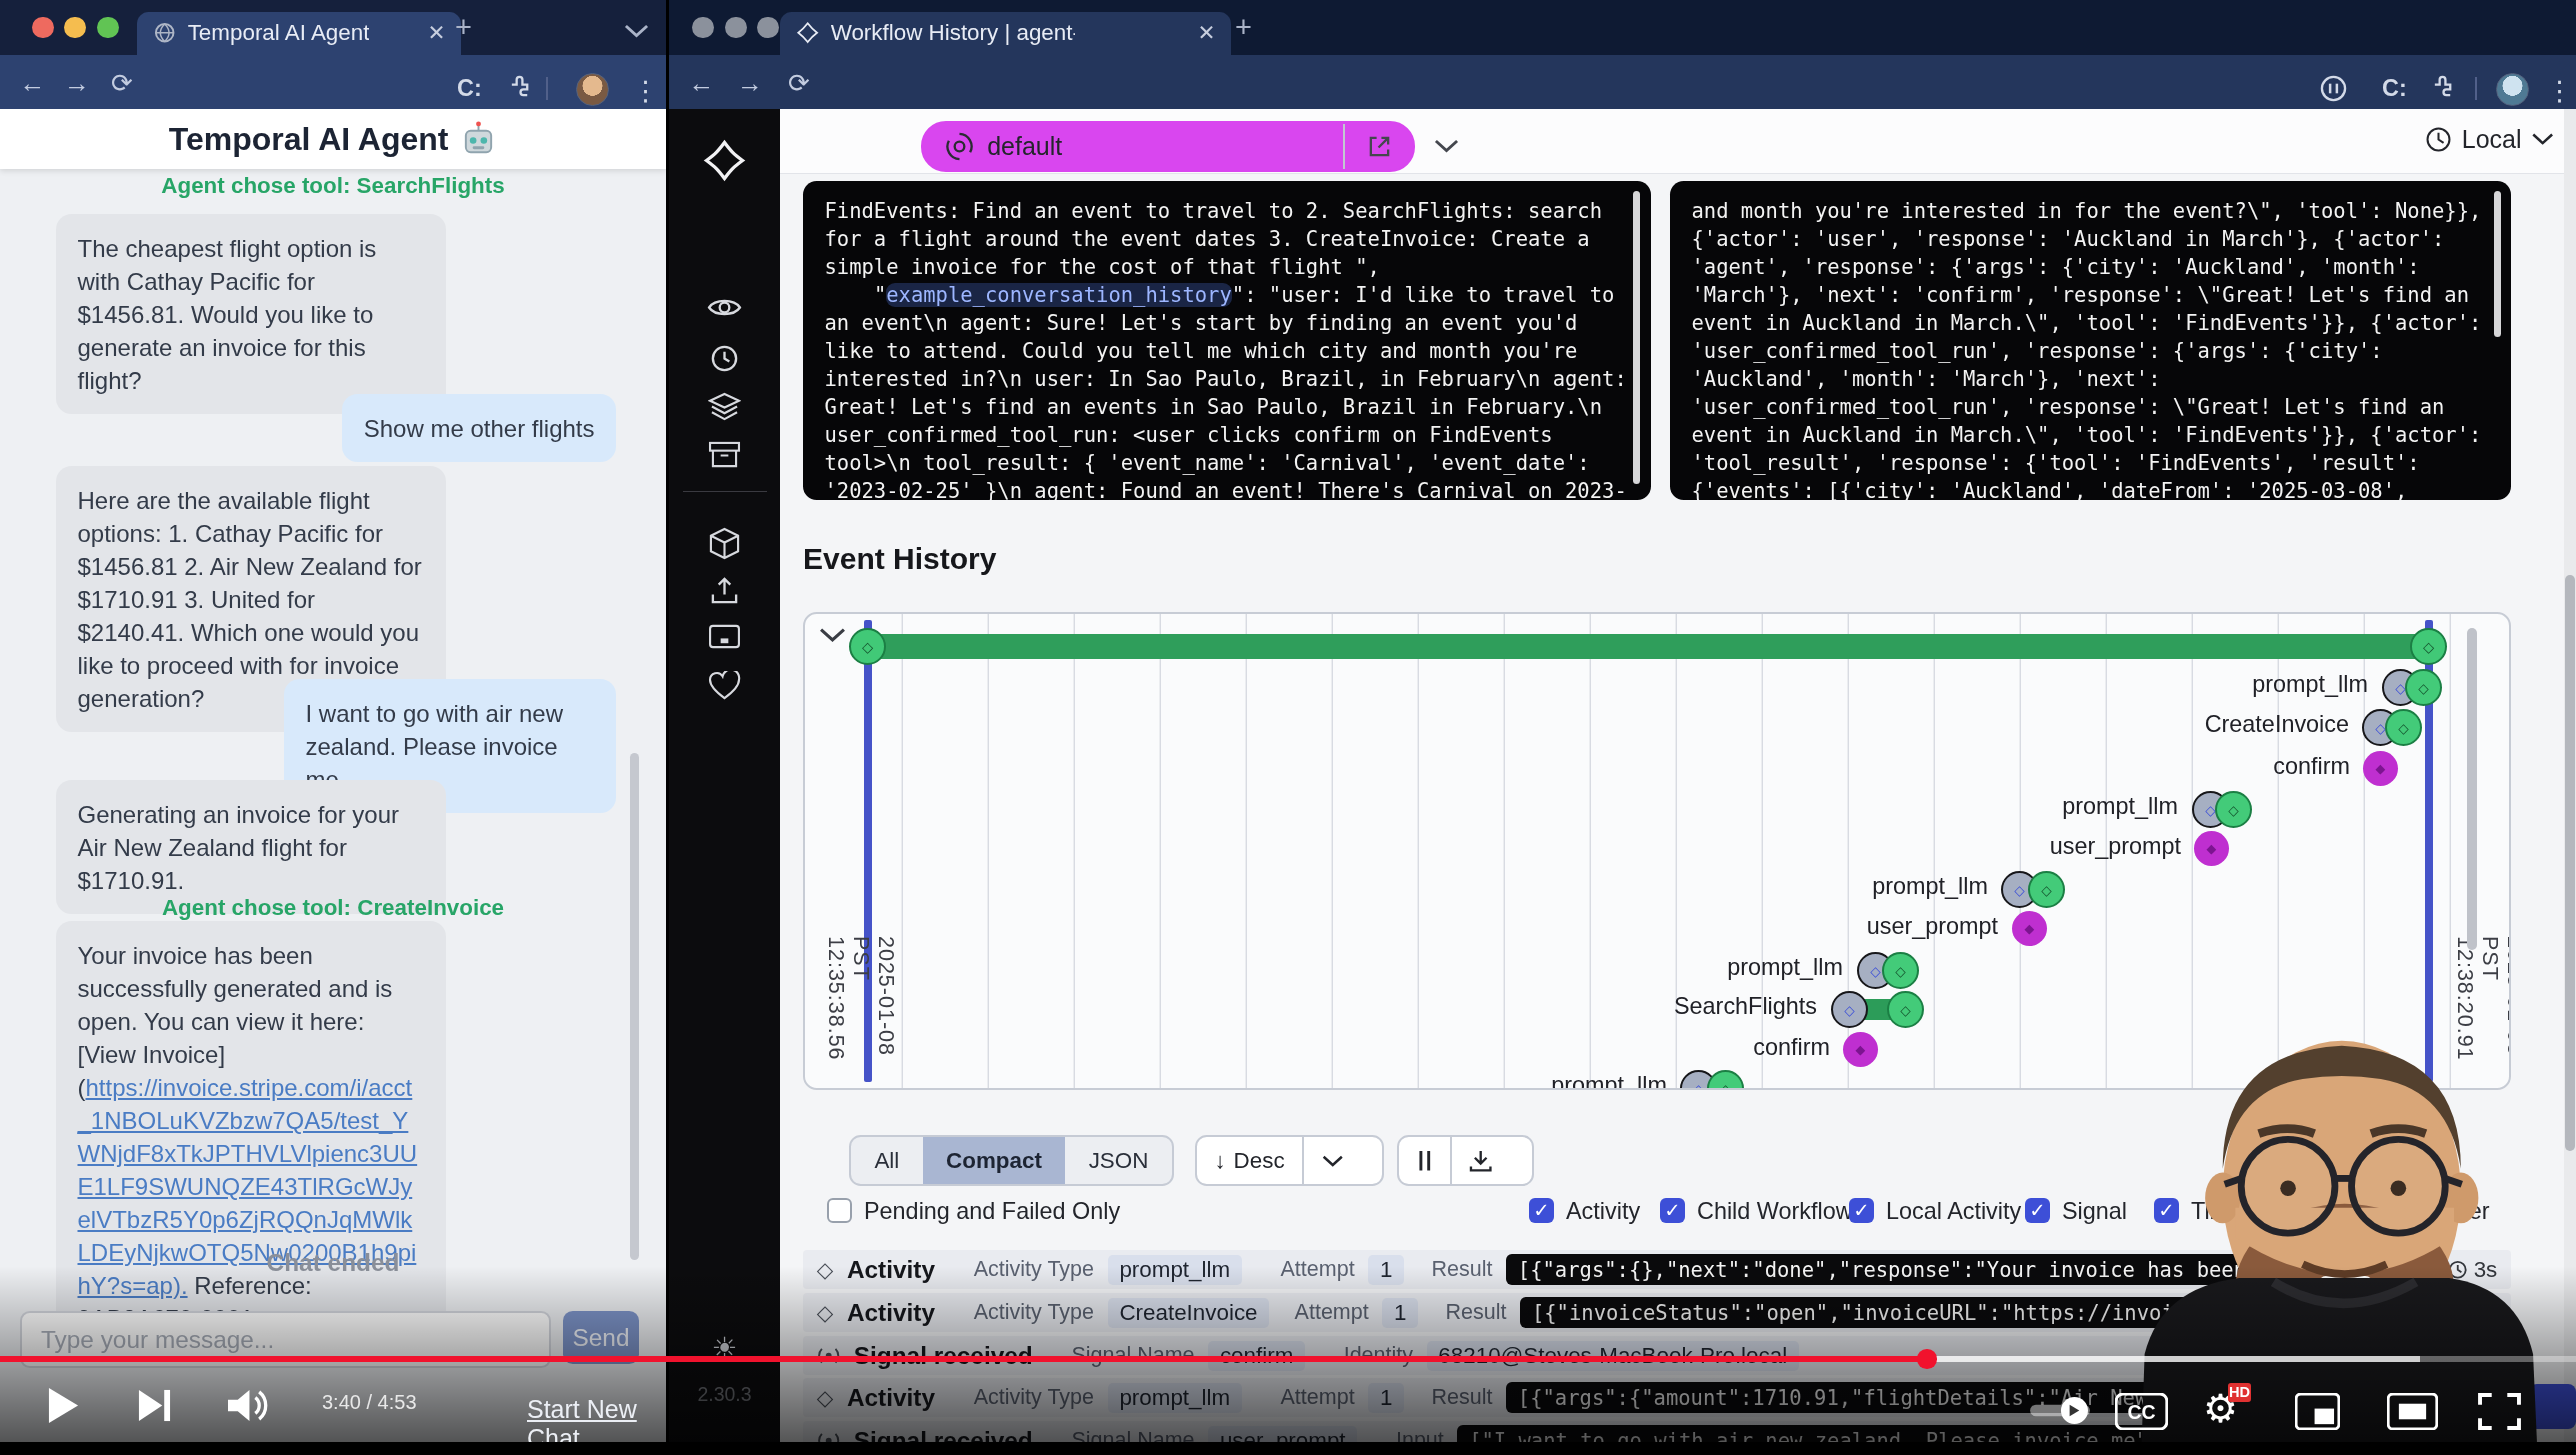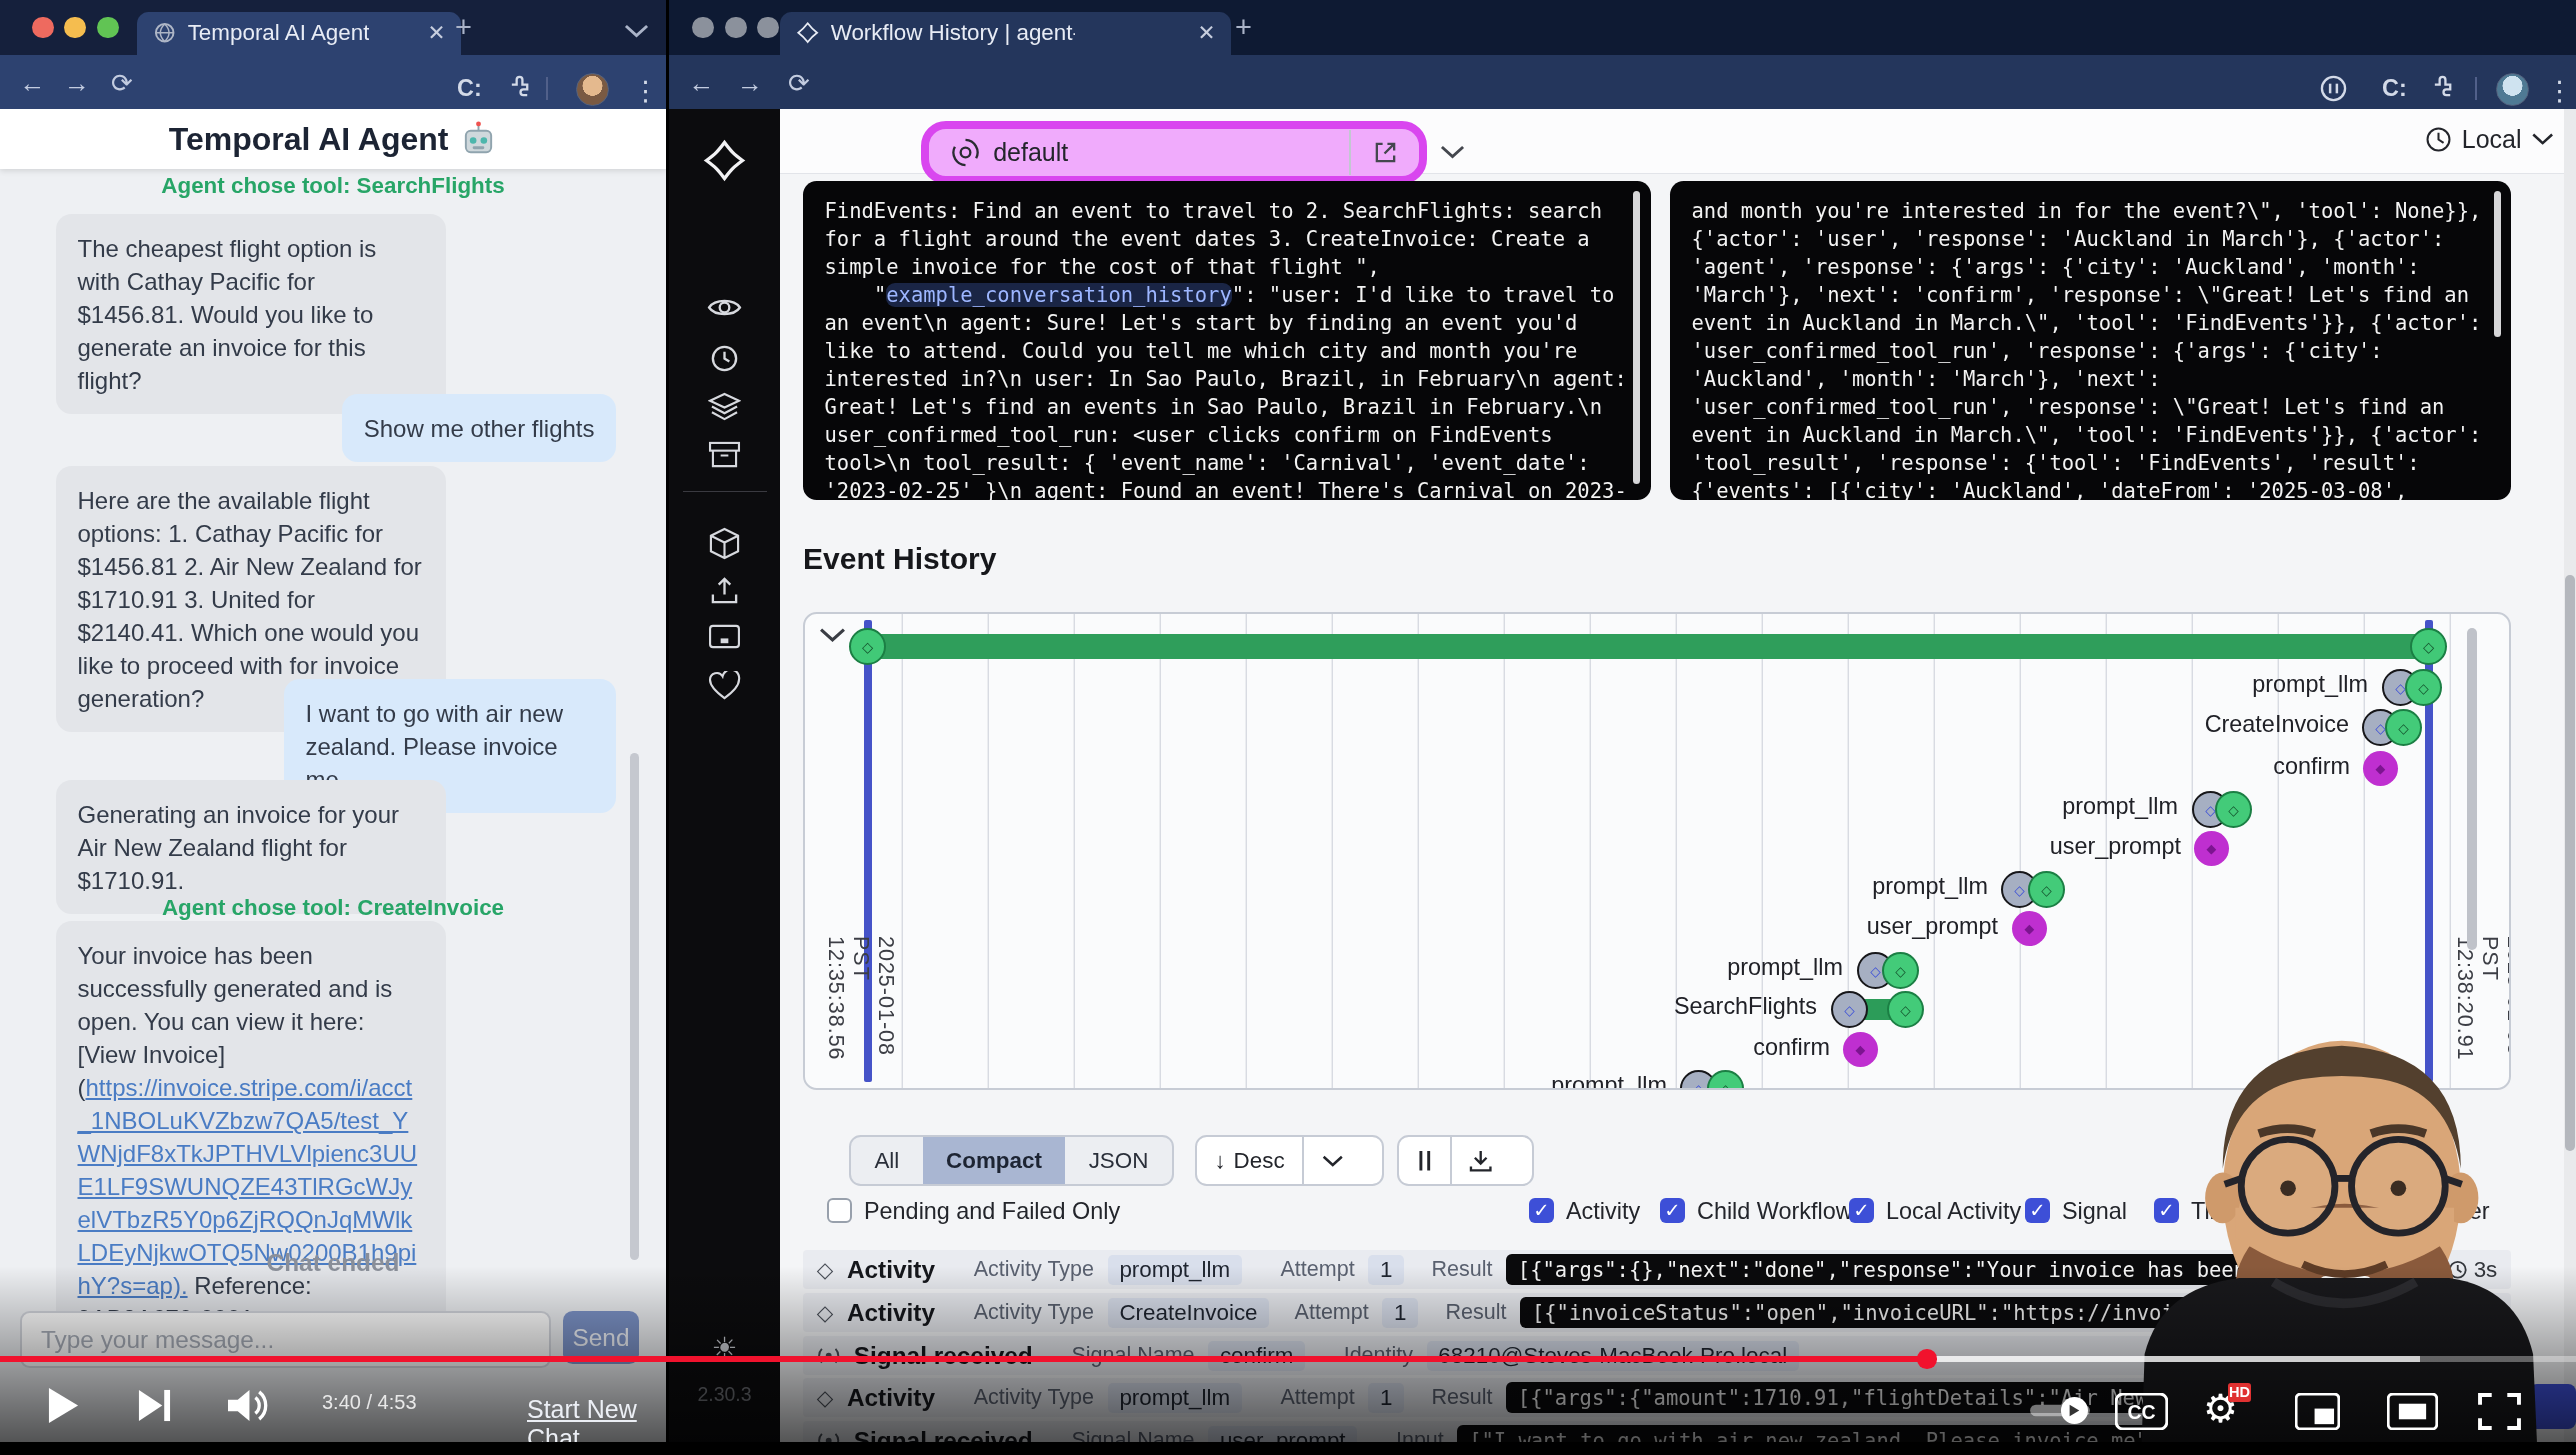--- a/index.html
+++ b/index.html
@@ -47,21 +47,21 @@
   .send-btn{position:absolute;left:563px;top:1202px;width:76px;height:53px;background:#7d94c9;color:#f2f5fb;border:none;border-radius:9.8px;font-size:24.4px;font-family:"Liberation Sans",sans-serif;}
   .new-chat{position:absolute;left:527px;top:1286px;color:#eceff5;font-size:25px;text-decoration:underline;z-index:30;}
   
   .tpage{position:absolute;top:109px;left:0;right:0;bottom:0;background:#f4f5f7;}
   .tnav{position:absolute;top:0;left:0;width:111px;height:100%;background:#0c0c0e;}
   .tnav svg{display:block;margin:0 auto;}
   .tnav-item{position:absolute;left:0;width:111px;display:flex;justify-content:center;}
   .tnav-div{position:absolute;left:13.7px;width:84px;height:1px;background:#3a3a40;}
   .tver{position:absolute;left:0;width:111px;text-align:center;color:#6e7076;font-size:19.5px;}
   .thead{position:absolute;left:111px;right:0;top:0;height:64px;background:#fcfcfd;border-bottom:1px solid #e2e4e9;}
-  .ns-pill{position:absolute;left:141px;top:11.7px;width:490px;height:47px;border:8px solid #d946ef;border-radius:25px;background:#f0abfc;display:flex;align-items:center;}
+  .ns-pill{position:absolute;left:141px;top:11.7px;width:490px;height:47px;border:2px solid #d946ef;border-radius:25px;background:#d946ef;display:flex;align-items:center;}
   .ns-pill .ns-label{font-size:25px;color:#23252b;}
   .ns-div{width:2px;height:45px;background:#c2c7d1;margin-left:auto;}
   .tz{position:absolute;top:15.6px;display:flex;align-items:center;gap:9.8px;color:#23252b;font-size:25px;}
   .code{position:absolute;top:72px;width:848px;height:319px;background:#060608;border-radius:13.7px;color:#f3f3f3;
         font-family:"DejaVu Sans Mono",monospace;font-size:20.5px;line-height:28px;padding:15.6px 21.5px;box-sizing:border-box;
         white-space:pre-wrap;overflow:hidden;overflow-wrap:anywhere;margin:0;}
   .code .hl{color:#9db6ff;background:rgba(80,120,230,.28);border-radius:9px;}
   .pscroll{position:absolute;width:6.8px;border-radius:3.9px;background:#d6d6d8;}
   .ehtitle{position:absolute;left:134px;top:433px;margin:0;font-size:30px;font-weight:bold;color:#16171b;}
   .timeline{position:absolute;left:134px;top:503px;width:1708px;height:478px;background:#fafbfc;border:2px solid #c7ccd5;border-radius:13.7px;overflow:hidden;box-sizing:border-box;

